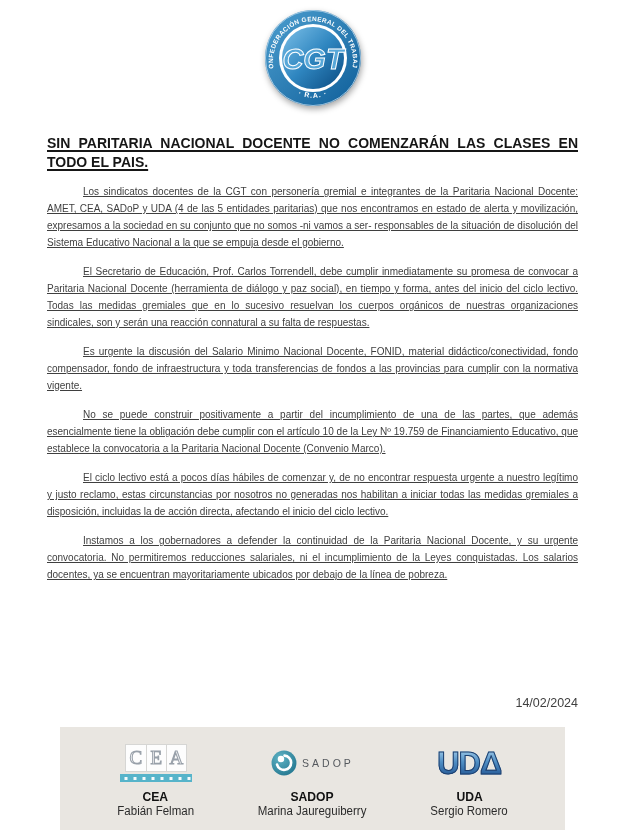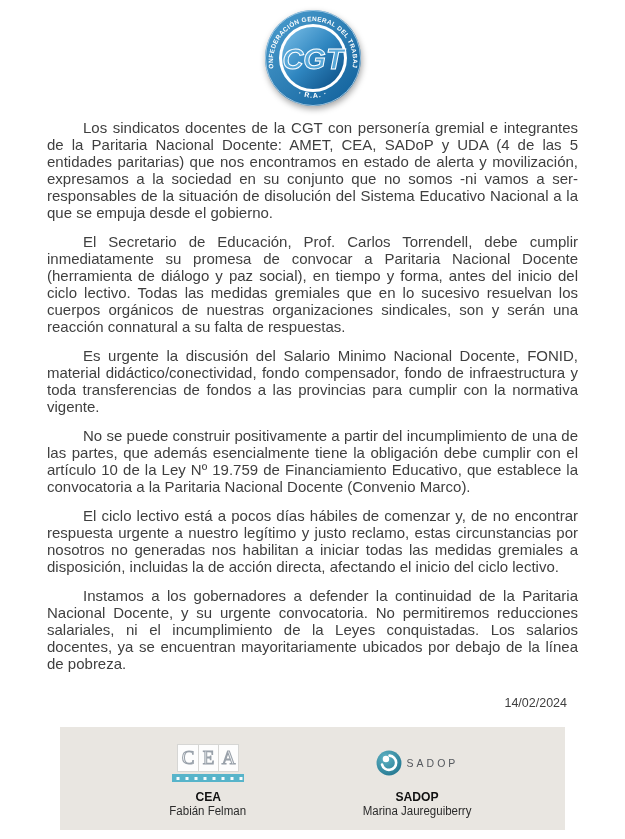--- a/index.html
+++ b/index.html
@@ -17,25 +17,25 @@
   
   .content { padding:0 47px; }
   .doc-title {
     margin-top:26px;
     font-size:14px; font-weight:bold; color:#161616;
     line-height:19px; text-align:justify;
     text-decoration:underline; text-decoration-thickness:1.5px; text-underline-offset:2px;
   }
   .paragraphs { margin-top:11px; }
   .paragraphs p {
-    font-size:15px; line-height:17px; color:#3f3f3f;
-    text-align:justify; text-indent:36px; margin-bottom:12px;
+    font-size:10px; line-height:17px; color:#3f3f3f;
+    text-align:justify; text-indent:36px; margin-bottom:12px;text-decoration:underline;
   }
   .doc-date {
-    position:absolute; top:696px; right:58px;
+    position:absolute; top:696px; right:47px;
     font-size:12.5px; color:#3f3f3f;
   }
 
   
   .footer-band {
     position:absolute; left:60px; top:727px; width:505px; height:103px;
     background:#e9e6e1;
     display:flex; justify-content:space-evenly; align-items:center;
   }
   .union { display:flex; flex-direction:column; align-items:center; width:122px; }
@@ -108,20 +108,21 @@
       <text font-size="7" font-weight="bold" fill="#ffffff" letter-spacing="1">
         <textPath href="#arcBot" startOffset="50%" text-anchor="middle">·  R.A.  ·</textPath>
       </text>
       <circle cx="50" cy="50" r="34" fill="#ffffff"></circle>
       <circle cx="50" cy="50" r="31" fill="url(#gDisc)"></circle>
       <text x="50" y="61" text-anchor="middle" font-size="29" font-weight="bold" font-style="italic" fill="#57a7d8" stroke="#ffffff" stroke-width="1">CGT</text>
     </svg>
   </div>
 
   <div class="content">
+    <h1 class="doc-title">SIN PARITARIA NACIONAL DOCENTE NO COMENZARÁN LAS CLASES EN TODO EL PAIS.</h1>
 
     <div class="paragraphs">
       <p>Los sindicatos docentes de la CGT con personería gremial e integrantes de la Paritaria Nacional Docente: AMET, CEA, SADoP y UDA (4 de las 5 entidades paritarias) que nos encontramos en estado de alerta y movilización, expresamos a la sociedad en su conjunto que no somos -ni vamos a ser- responsables de la situación de disolución del Sistema Educativo Nacional a la que se empuja desde el gobierno.</p>
       <p>El Secretario de Educación, Prof. Carlos Torrendell, debe cumplir inmediatamente su promesa de convocar a Paritaria Nacional Docente (herramienta de diálogo y paz social), en tiempo y forma, antes del inicio del ciclo lectivo. Todas las medidas gremiales que en lo sucesivo resuelvan los cuerpos orgánicos de nuestras organizaciones sindicales, son y serán una reacción connatural a su falta de respuestas.</p>
       <p>Es urgente la discusión del Salario Minimo Nacional Docente, FONID, material didáctico/conectividad, fondo compensador, fondo de infraestructura y toda transferencias de fondos a las provincias para cumplir con la normativa vigente.</p>
       <p>No se puede construir positivamente a partir del incumplimiento de una de las partes, que además esencialmente tiene la obligación debe cumplir con el artículo 10 de la Ley Nº 19.759 de Financiamiento Educativo, que establece la convocatoria a la Paritaria Nacional Docente (Convenio Marco).</p>
       <p>El ciclo lectivo está a pocos días hábiles de comenzar y, de no encontrar respuesta urgente a nuestro legítimo y justo reclamo, estas circunstancias por nosotros no generadas nos habilitan a iniciar todas las medidas gremiales a disposición, incluidas la de acción directa, afectando el inicio del ciclo lectivo.</p>
       <p>Instamos a los gobernadores a defender la continuidad de la Paritaria Nacional Docente, y su urgente convocatoria. No permitiremos reducciones salariales, ni el incumplimiento de la Leyes conquistadas. Los salarios docentes, ya se encuentran mayoritariamente ubicados por debajo de la línea de pobreza.</p>
     </div>
   </div>
@@ -160,15 +161,22 @@
             <circle cx="9.2" cy="8.2" r="3" fill="#ffffff"></circle>
             <path d="M 5.6,13.5 A 6.6,6.6 0 1 0 12.5,5.2" stroke="#ffffff" stroke-width="2.4" fill="none" stroke-linecap="round"></path>
           </svg>
           <span class="sadop-word">SADOP</span>
         </div>
       </div>
       <div class="union-acronym">SADOP</div>
       <div class="union-name">Marina Jaureguiberry</div>
     </div>
 
+    <div class="union">
+      <div class="union-logo">
+        <span class="uda-word">UDΔ</span>
+      </div>
+      <div class="union-acronym">UDA</div>
+      <div class="union-name">Sergio Romero</div>
+    </div>
 
   </div>
 </div>
 
 </body></html>

